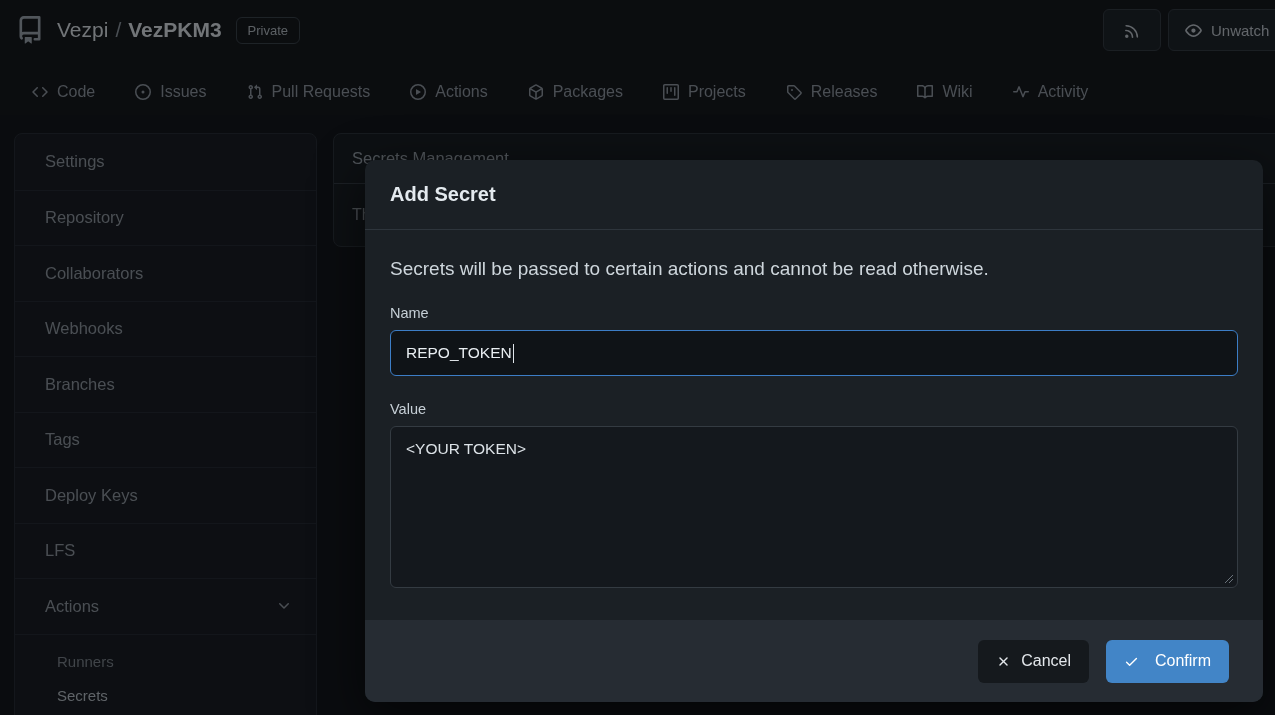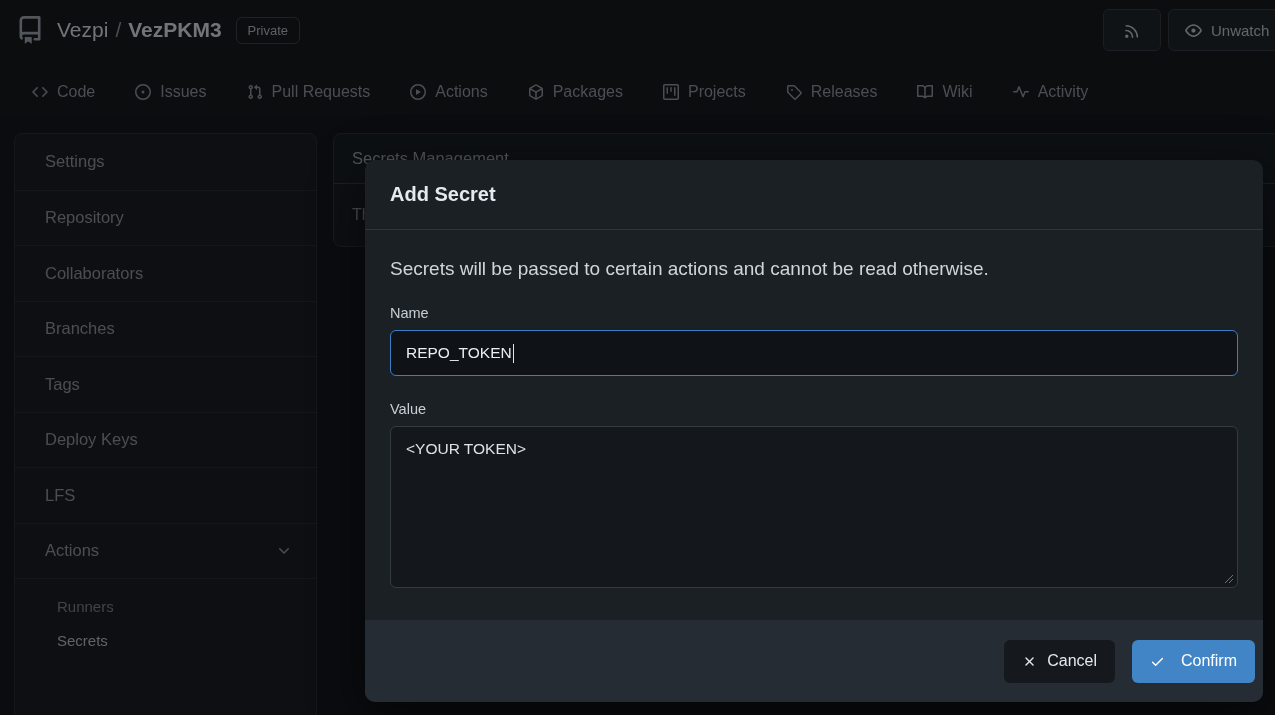--- a/index.html
+++ b/index.html
@@ -85,21 +85,21 @@
   }
   .caret { display:inline-block; width:1px; height:19px; background:#dfe5ea; margin-left:1px; }
   .textarea {
     position:relative; width:848px; height:162px;
     background:#14181d; border:1px solid #343b42; border-radius:6px;
     padding:13px 15px; font-size:15.5px; color:#dde3e8; cursor:text;
   }
   .grip { position:absolute; right:3px; bottom:3px; color:#6b737b; }
   .modal-footer {
     height:82px; flex:none; background:#262c33; border-radius:0 0 10px 10px;
-    display:flex; align-items:center; justify-content:flex-end; gap:17px; padding-right:8px;
+    display:flex; align-items:center; justify-content:flex-end; gap:17px; padding-right:34px;
   }
   .btn { height:43px; display:flex; align-items:center; gap:10px; border:none; border-radius:6px;
     font-family:"Liberation Sans", sans-serif; font-size:16px; padding:0 18px; cursor:pointer; }
   .btn-cancel { background:#15191d; color:#e4e8ec; }
   .btn-confirm { background:#4285c7; color:#ffffff;gap:16px; }
 </style>
 </head>
 <body>
 
 <div class="app">
@@ -212,20 +212,23 @@
     <div class="side-item">
         <span>Settings</span>
       </div>
     <div class="side-item">
         <span>Repository</span>
       </div>
     <div class="side-item">
         <span>Collaborators</span>
       </div>
     <div class="side-item">
+        <span>Webhooks</span>
+      </div>
+    <div class="side-item">
         <span>Branches</span>
       </div>
     <div class="side-item">
         <span>Tags</span>
       </div>
     <div class="side-item">
         <span>Deploy Keys</span>
       </div>
     <div class="side-item">
         <span>LFS</span>

